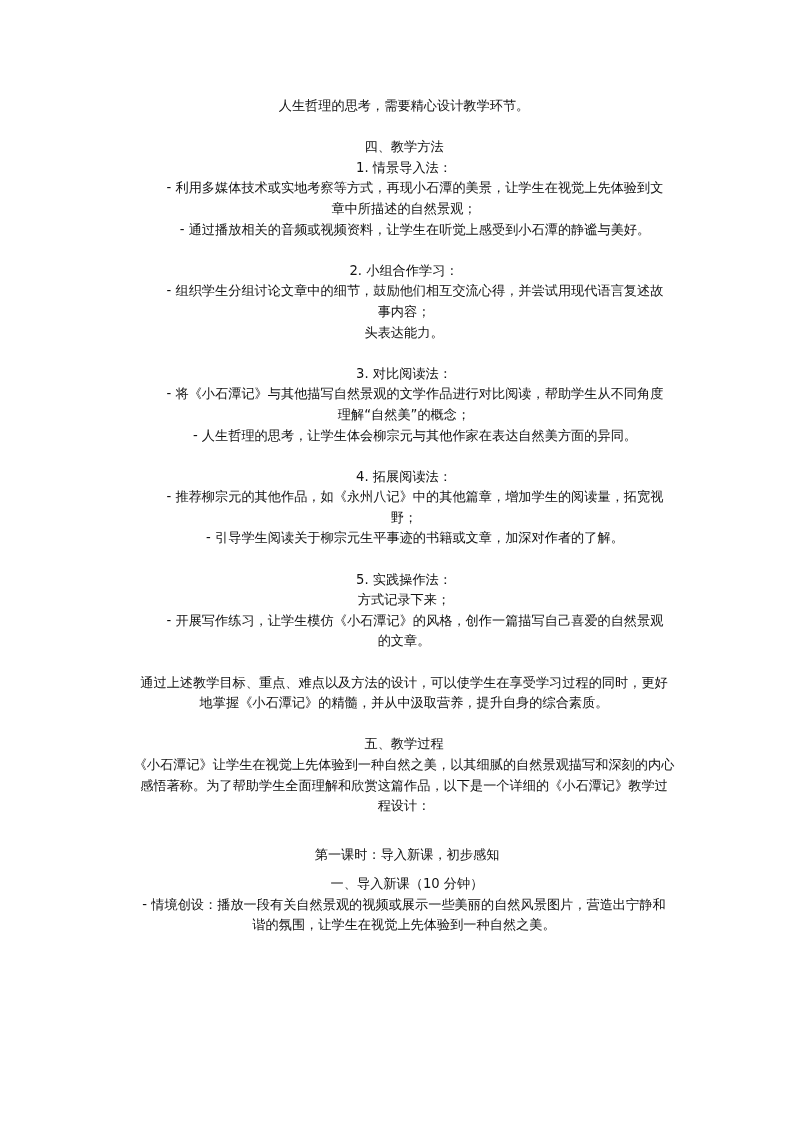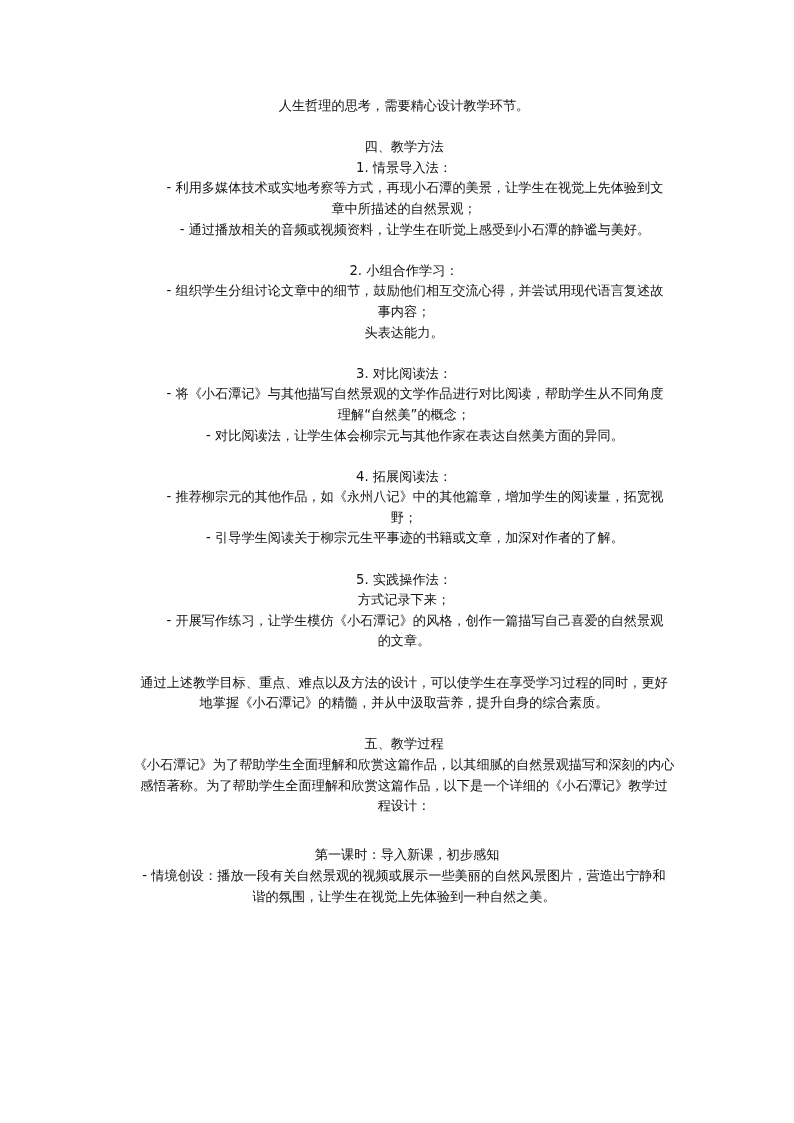--- a/index.html
+++ b/index.html
@@ -29,41 +29,42 @@
 
   <div class="line">2. 小组合作学习：</div>
   <div class="line indent">- 组织学生分组讨论文章中的细节，鼓励他们相互交流心得，并尝试用现代语言复述故</div>
   <div class="line">事内容；</div>
   <div class="line">头表达能力。</div>
   <div class="blank"></div>
 
   <div class="line">3. 对比阅读法：</div>
   <div class="line indent">- 将《小石潭记》与其他描写自然景观的文学作品进行对比阅读，帮助学生从不同角度</div>
   <div class="line">理解“自然美”的概念；</div>
-  <div class="line indent">- 对比阅读法，让学生体会柳宗元与其他作家在表达自然美方面的异同。</div>
+  <div class="line indent">- 人生哲理的思考，让学生体会柳宗元与其他作家在表达自然美方面的异同。</div>
   <div class="blank"></div>
 
   <div class="line">4. 拓展阅读法：</div>
   <div class="line indent">- 推荐柳宗元的其他作品，如《永州八记》中的其他篇章，增加学生的阅读量，拓宽视</div>
   <div class="line">野；</div>
   <div class="line indent">- 引导学生阅读关于柳宗元生平事迹的书籍或文章，加深对作者的了解。</div>
   <div class="blank"></div>
 
   <div class="line">5. 实践操作法：</div>
   <div class="line">方式记录下来；</div>
   <div class="line indent">- 开展写作练习，让学生模仿《小石潭记》的风格，创作一篇描写自己喜爱的自然景观</div>
   <div class="line">的文章。</div>
   <div class="blank"></div>
 
   <div class="line">通过上述教学目标、重点、难点以及方法的设计，可以使学生在享受学习过程的同时，更好</div>
   <div class="line">地掌握《小石潭记》的精髓，并从中汲取营养，提升自身的综合素质。</div>
   <div class="blank"></div>
 
   <div class="line b">五、教学过程</div>
-  <div class="line">《小石潭记》为了帮助学生全面理解和欣赏这篇作品，以其细腻的自然景观描写和深刻的内心</div>
+  <div class="line">《小石潭记》让学生在视觉上先体验到一种自然之美，以其细腻的自然景观描写和深刻的内心</div>
   <div class="line">感悟著称。为了帮助学生全面理解和欣赏这篇作品，以下是一个详细的《小石潭记》教学过</div>
   <div class="line">程设计：</div>
   <div class="blank"></div>
 
   <div class="line b sub-indent">第一课时：导入新课，初步感知</div>
+  <div class="line sub-indent">一、导入新课（10 分钟）</div>
   <div class="line">- 情境创设：播放一段有关自然景观的视频或展示一些美丽的自然风景图片，营造出宁静和</div>
   <div class="line">谐的氛围，让学生在视觉上先体验到一种自然之美。</div>
 </div>
 
 </body></html>

